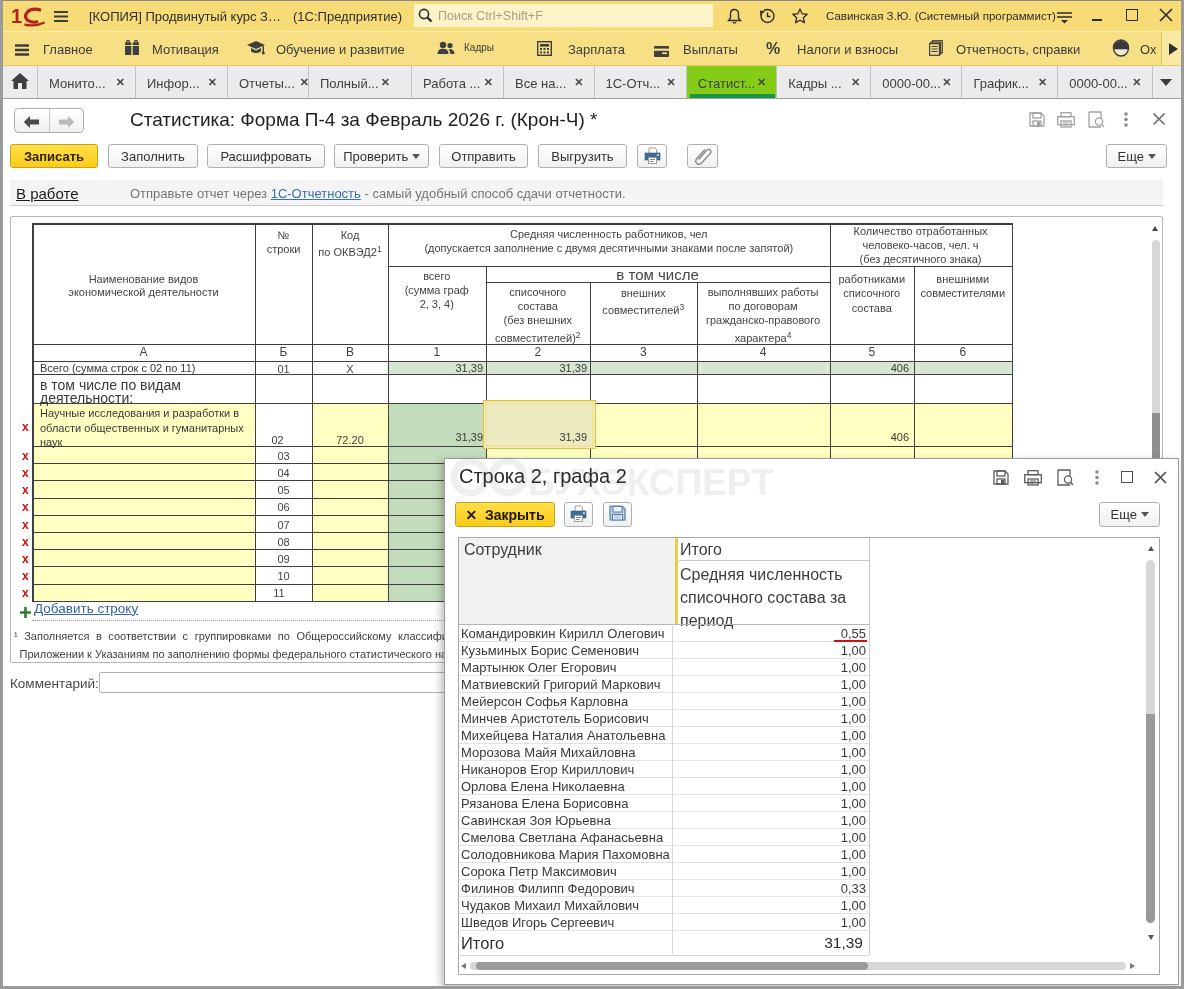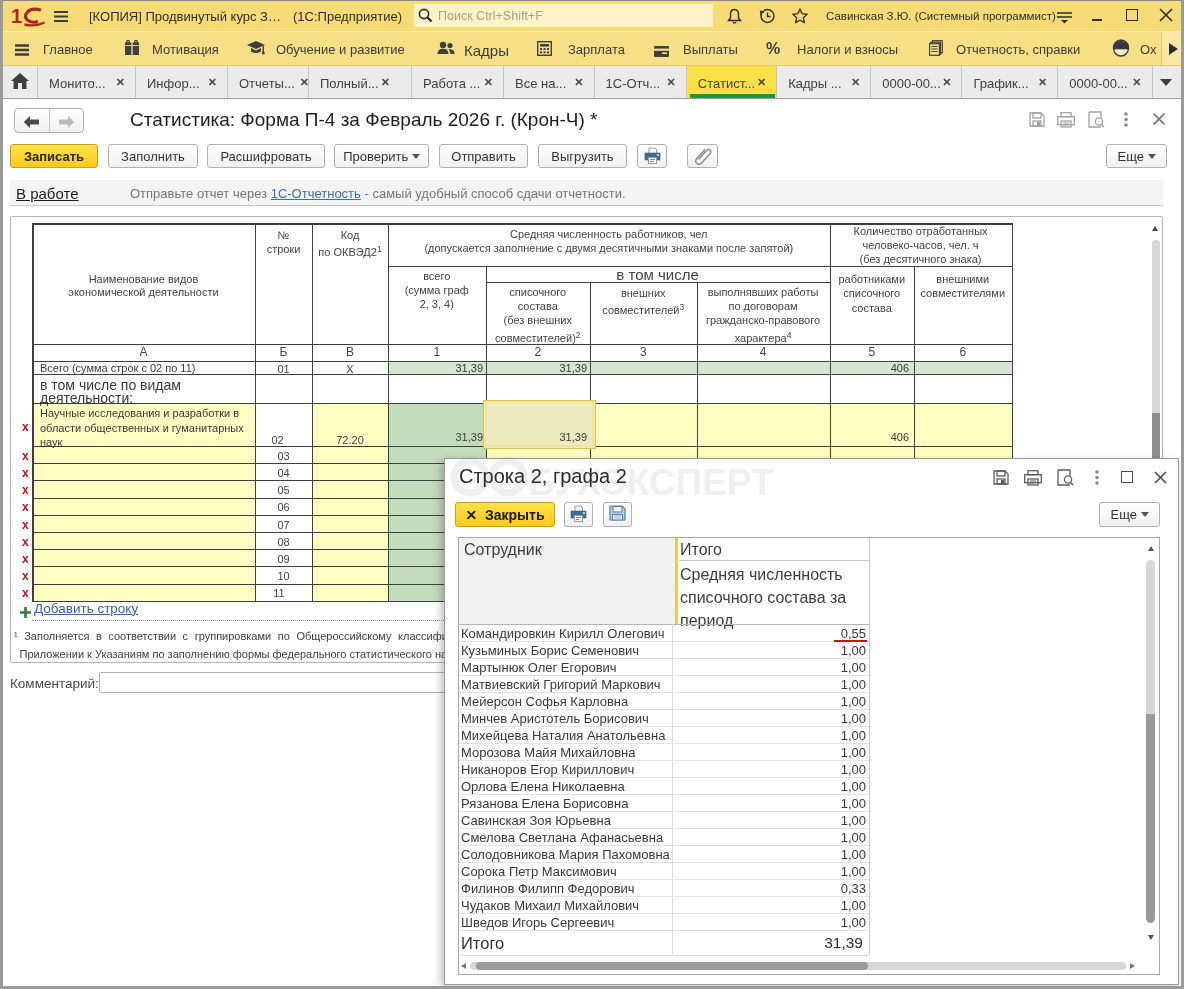--- a/index.html
+++ b/index.html
@@ -108,21 +108,21 @@
 </div>
 <div class="tx" style="left:276px;top:42px;font-size:13px;color:#3c3c3c;">Обучение и развитие</div>
 <div class="abs" style="left:437px;top:41px;width:18px;height:14px;">
 <svg width="18" height="14" fill="#3f3f3f">
       <circle cx="6" cy="4" r="3.2"></circle>
       <path d="M0.5 13 Q0.5 7.8 6 7.8 Q11.5 7.8 11.5 13 Z"></path>
       <circle cx="13" cy="4.5" r="2.6"></circle>
       <path d="M11.8 8 Q17.5 8 17.5 13 L13.5 13"></path>
     </svg>
 </div>
-<div class="tx" style="left:464px;top:42px;font-size:15px;color:#3c3c3c;">Кадры</div>
+<div class="tx" style="left:464px;top:42px;font-size:10px;color:#3c3c3c;">Кадры</div>
 <div class="abs" style="left:537px;top:41px;width:15px;height:15px;">
 <svg width="15" height="15">
       <rect x="0.7" y="0.7" width="13.6" height="13.6" fill="none" stroke="#3f3f3f" stroke-width="1.4"></rect>
       <rect x="3" y="3" width="9" height="2.6" fill="#3f3f3f"></rect>
       <g fill="#3f3f3f">
         <rect x="3" y="7" width="2" height="2"></rect>
         <rect x="6.5" y="7" width="2" height="2"></rect>
         <rect x="10" y="7" width="2" height="2"></rect>
         <rect x="3" y="10.4" width="2" height="2"></rect>
         <rect x="6.5" y="10.4" width="2" height="2"></rect>
@@ -198,21 +198,21 @@
     <span class="x">✕</span>
   </div>
 <div class="tab" style="left:503px;width:90.5px;">
     <span class="t">Все на...</span>
     <span class="x">✕</span>
   </div>
 <div class="tab" style="left:593.5px;width:92.3px;">
     <span class="t">1С-Отч...</span>
     <span class="x">✕</span>
   </div>
-<div class="tab" style="left:685.8px;width:90.4px;background:#fde047;">
+<div class="tab" style="left:685.8px;width:90.4px;background:#84cc16;">
     <span class="t">Статист...</span>
     <span class="x">✕</span>
   <div style="position:absolute;left:3.5px;top:28.2px;width:85.2px;height:3.5px;background:#1e9345;"></div>
   </div>
 <div class="tab" style="left:776.2px;width:94.1px;">
     <span class="t">Кадры ...</span>
     <span class="x">✕</span>
   </div>
 <div class="tab" style="left:870.3px;width:91.1px;">
     <span class="t">0000-00...</span>

